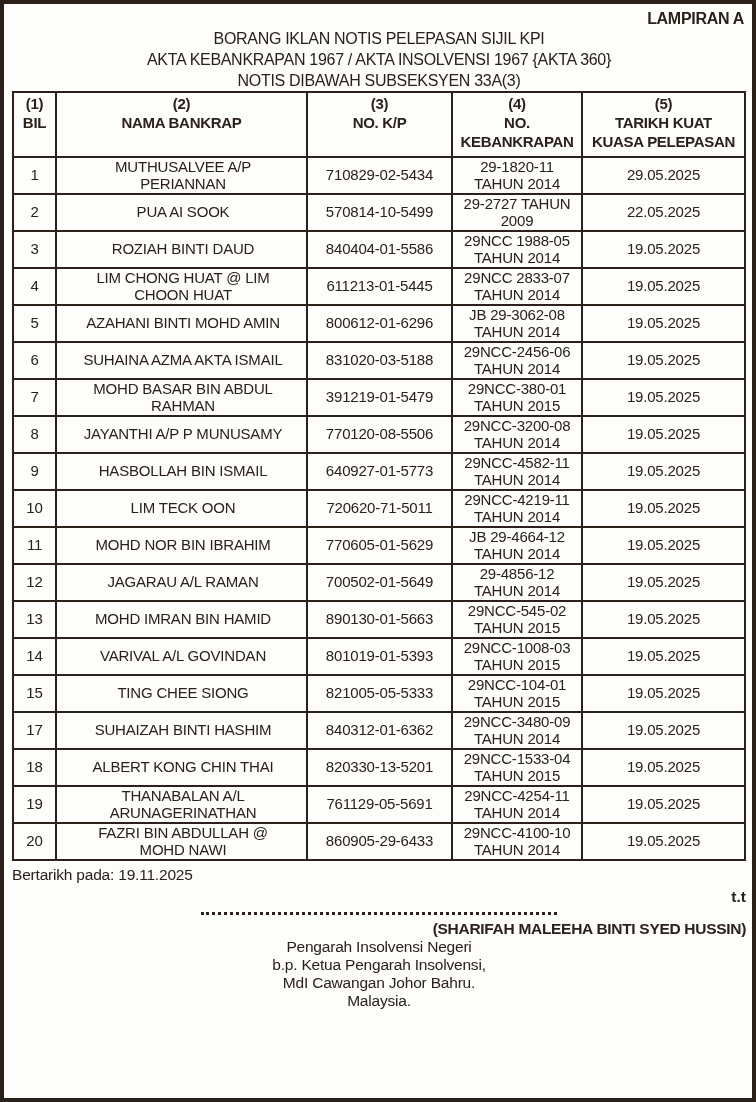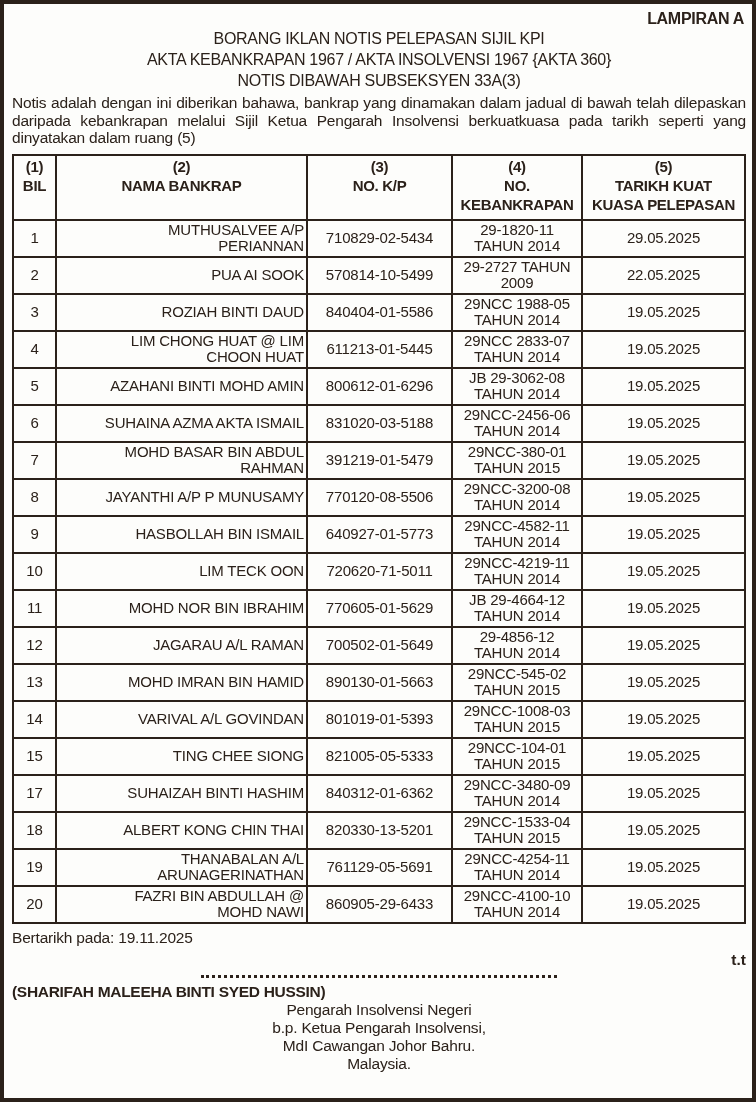--- a/index.html
+++ b/index.html
@@ -41,47 +41,46 @@
     font-size: 15px; font-weight: 700; vertical-align: top;
     padding: 1px 0 5px 0; line-height: 19px; letter-spacing: -0.3px;
   }
   .col-num { font-weight: 700; }
   .col-label { white-space: pre-line; }
   .notice-table td {
     font-size: 15px; line-height: 16.5px; height: 37px;
     padding: 1px 2px; letter-spacing: -0.2px;
   }
   td.c-bil { text-align: center; }
-  td.c-nama { text-align: right; padding-left: 5px; white-space: pre-line; border-radius: 10px; }
+  td.c-nama { text-align: center; padding-left: 5px; white-space: pre-line; border-radius: 10px; }
   td.c-kp { text-align: center; }
   td.c-keb { text-align: center; white-space: pre-line; }
   td.c-tarikh { text-align: center; }
   .footer-date { font-size: 15.5px; line-height: 18px; margin-top: 5px; letter-spacing: -0.2px; }
   .tt { text-align: right; font-weight: 700; font-size: 15.5px; line-height: 18px; margin-top: 4px; }
   .dots { width: 356px; height: 7px; margin: 2px auto 0 auto; border-bottom: 3px dotted var(--ink); }
   .sig-name {
-    text-align: left; font-weight: 700; font-size: 15.5px;
+    text-align: right; font-weight: 700; font-size: 15.5px;
     line-height: 19px; margin-top: 4px; letter-spacing: -0.3px;
   }
   .sig-line { text-align: center; font-size: 15.5px; line-height: 18px; letter-spacing: -0.2px; }
 </style>
 </head>
 <body>
 
 <div class="page">
 
   <span class="lampiran">LAMPIRAN A</span>
 
   <div class="titles">
     <div>BORANG IKLAN NOTIS PELEPASAN SIJIL KPI</div>
     <div>AKTA KEBANKRAPAN 1967 / AKTA INSOLVENSI 1967 {AKTA 360}</div>
     <div>NOTIS DIBAWAH SUBSEKSYEN 33A(3)</div>
   </div>
 
-  <p class="intro">Notis adalah dengan ini diberikan bahawa, bankrap yang dinamakan dalam jadual di bawah telah dilepaskan daripada kebankrapan melalui Sijil Ketua Pengarah Insolvensi berkuatkuasa pada tarikh seperti yang dinyatakan dalam ruang (5)</p>
 
   <table class="notice-table">
     <colgroup>
       <col style="width:43px">
       <col style="width:251px">
       <col style="width:145px">
       <col style="width:130px">
       <col>
     </colgroup>
     <thead>

